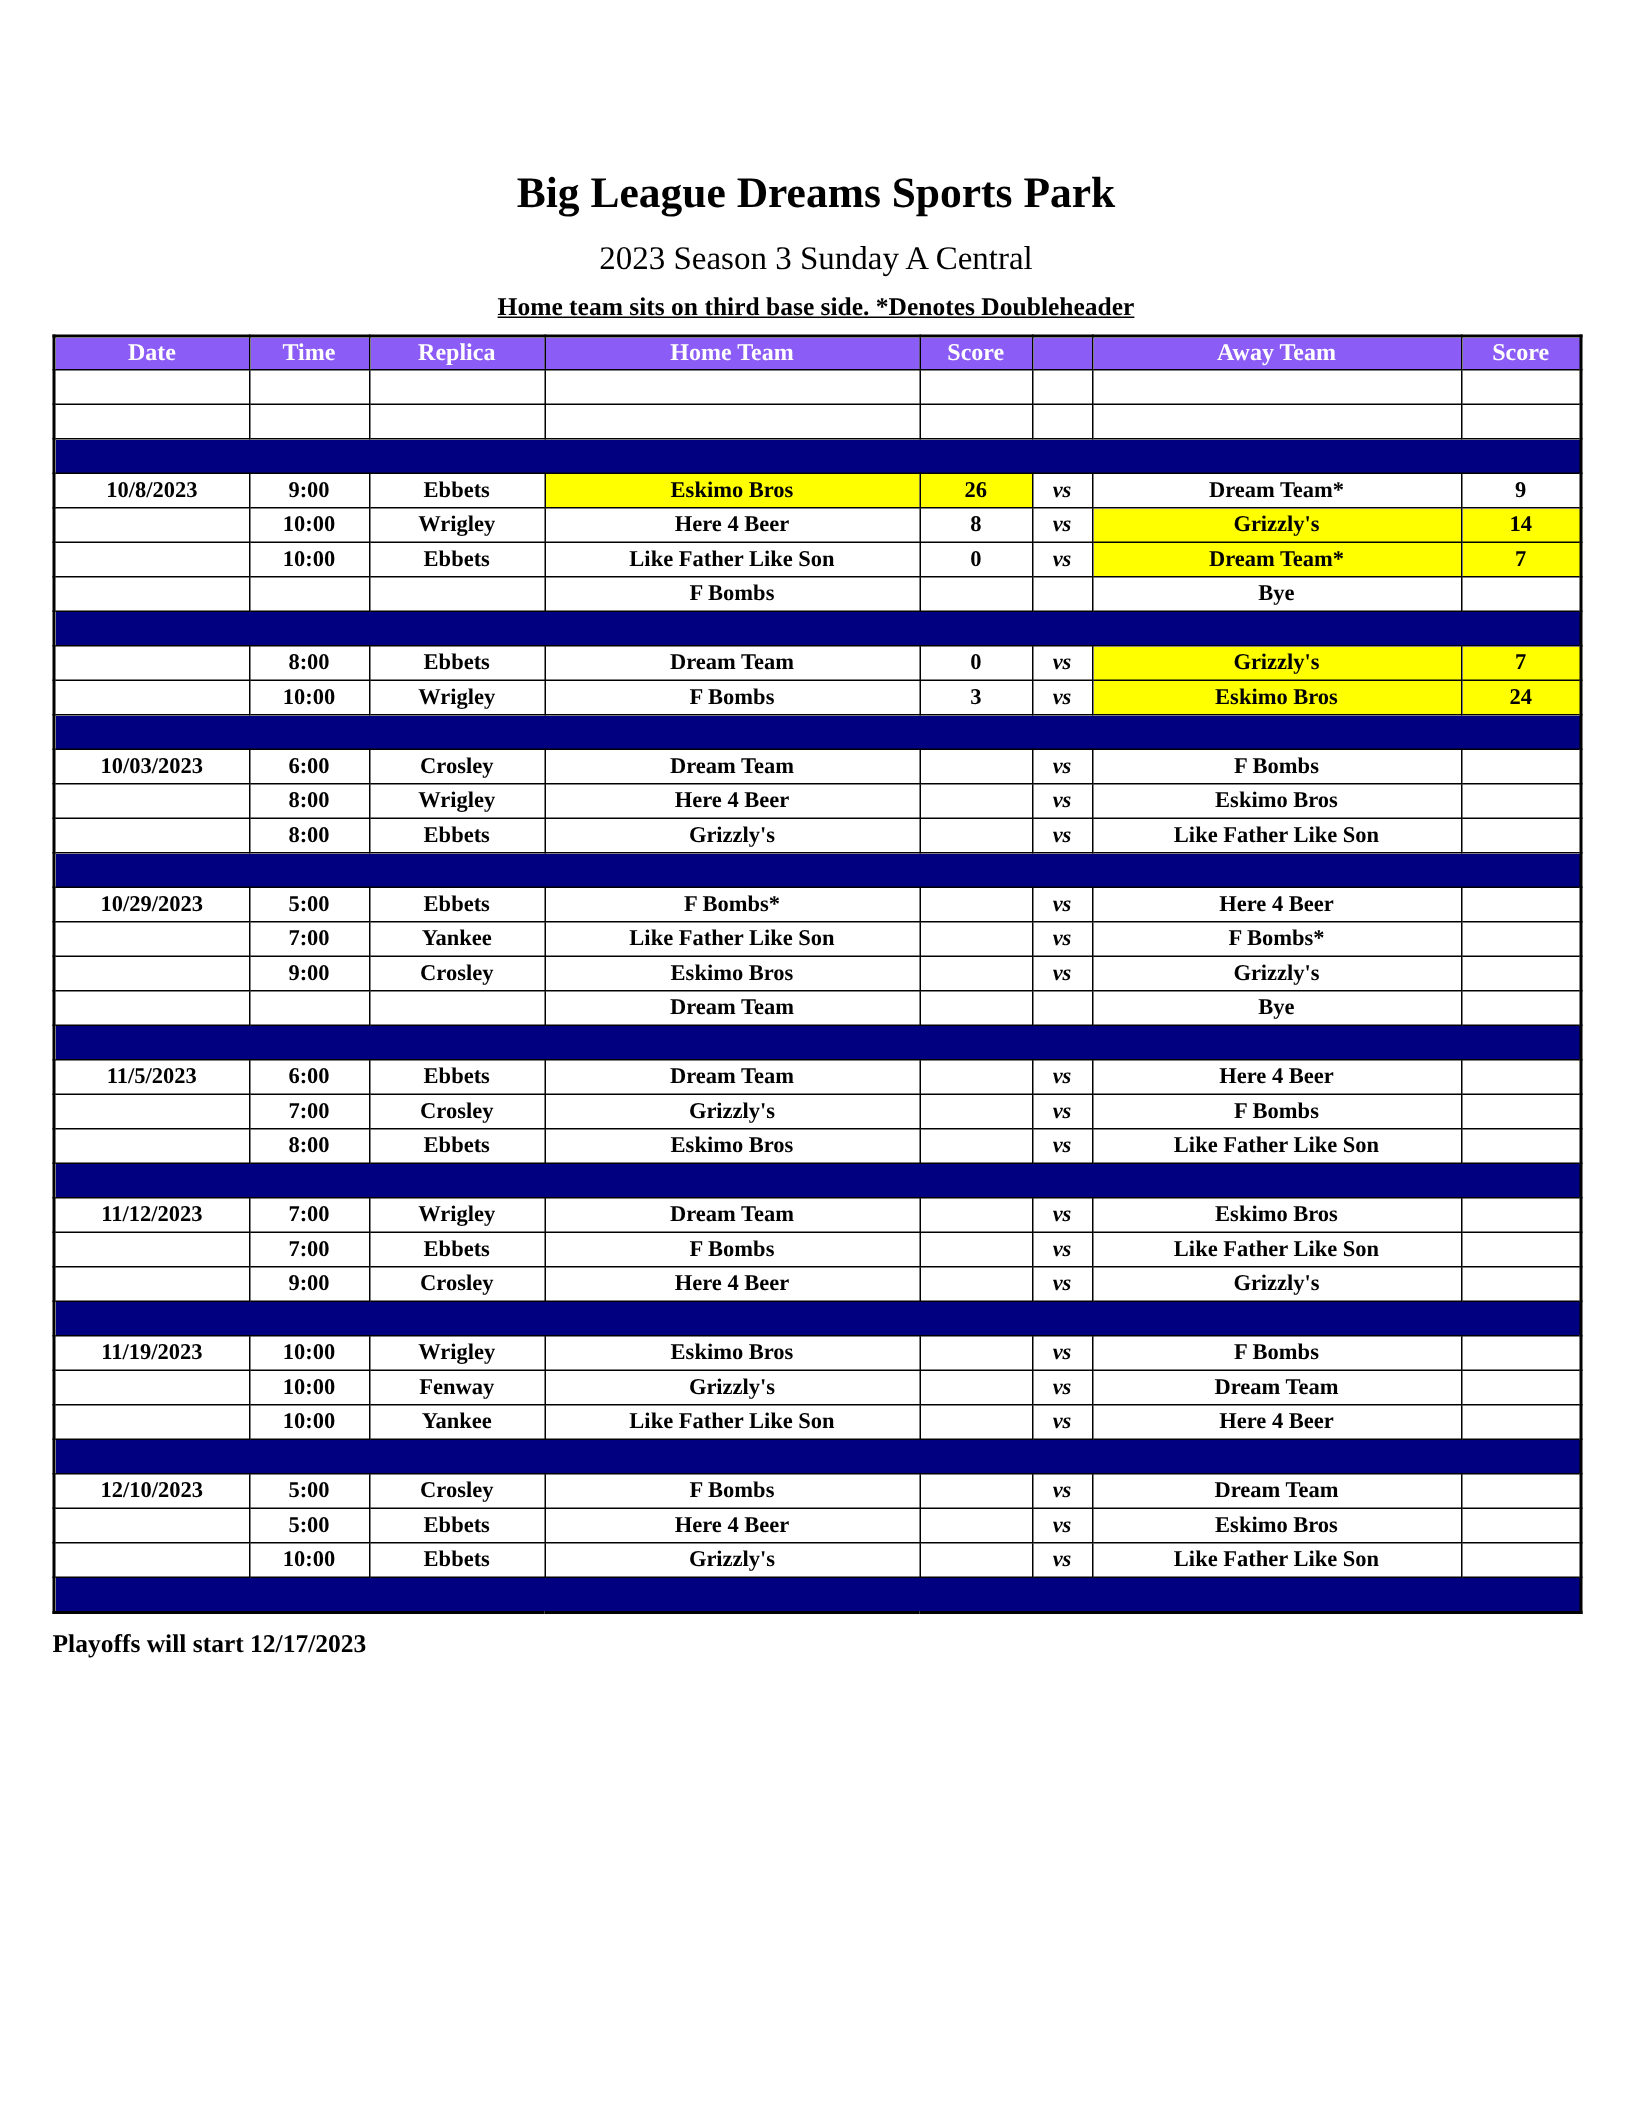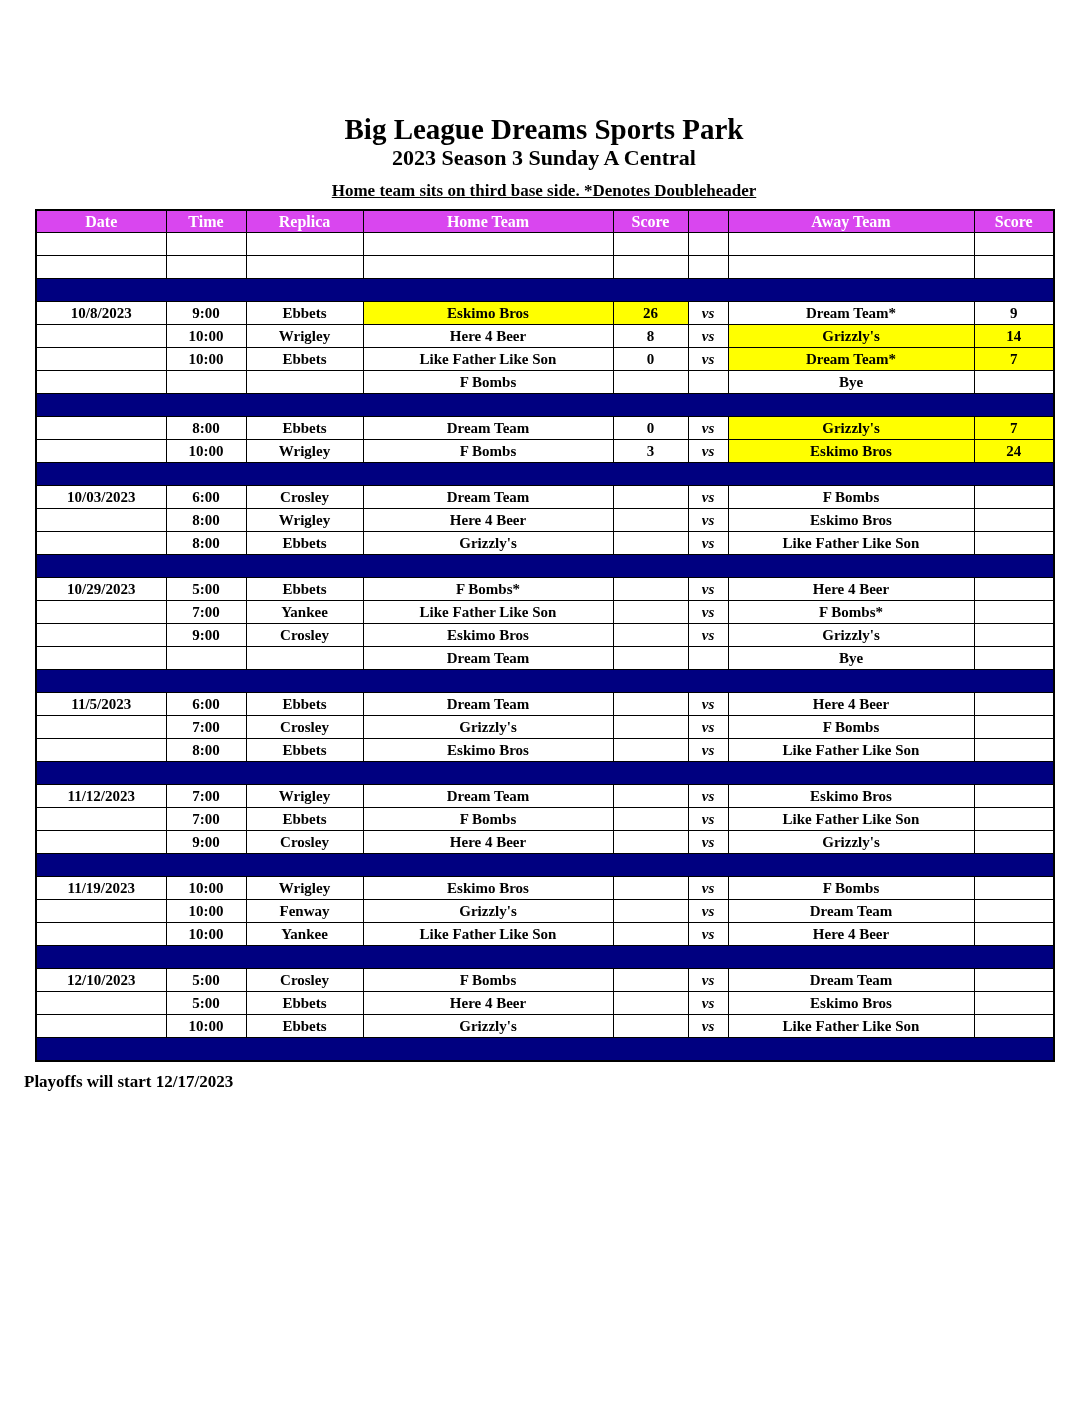--- a/index.html
+++ b/index.html
@@ -13,24 +13,24 @@
     overflow: hidden;
   }
   .title {
     margin-top: 114px;
     text-align: center;
     font-size: 29px;
     font-weight: bold;
     line-height: 1.1;
   }
   .subtitle {
-    margin-top: 0;
+    margin-top: 14px;
     text-align: center;
     font-size: 22px;
-    font-weight: bold;
+    font-weight: normal;
     line-height: 1.1;
   }
   .note {
     margin-top: 12px;
     text-align: center;
     font-size: 17px;
     font-weight: bold;
     text-decoration: underline;
     line-height: 1.1;
   }
@@ -46,35 +46,35 @@
     height: 23px;
     padding: 0 2px;
     text-align: center;
     vertical-align: middle;
     font-weight: bold;
     font-size: 15px;
     white-space: nowrap;
     overflow: hidden;
   }
   .sched thead th {
-    background: #d946ef;
+    background: #8b5cf6;
     color: #ffffff;
     font-size: 16px;
   }
   .sched td.sep {
     background: #000080;
   }
   .sched td.hl {
     background: #FFFF00;
   }
   .sched td.vs {
     font-style: italic;
   }
   .footer {
-    margin: 10px 0 0 24px;
+    margin: 10px 0 0 35px;
     font-weight: bold;
     font-size: 17px;
   }
 </style>
 </head>
 <body>
 
 <div class="title">Big League Dreams Sports Park</div>
 <div class="subtitle">2023 Season 3 Sunday A Central</div>
 <div class="note">Home team sits on third base side.  *Denotes Doubleheader</div>

